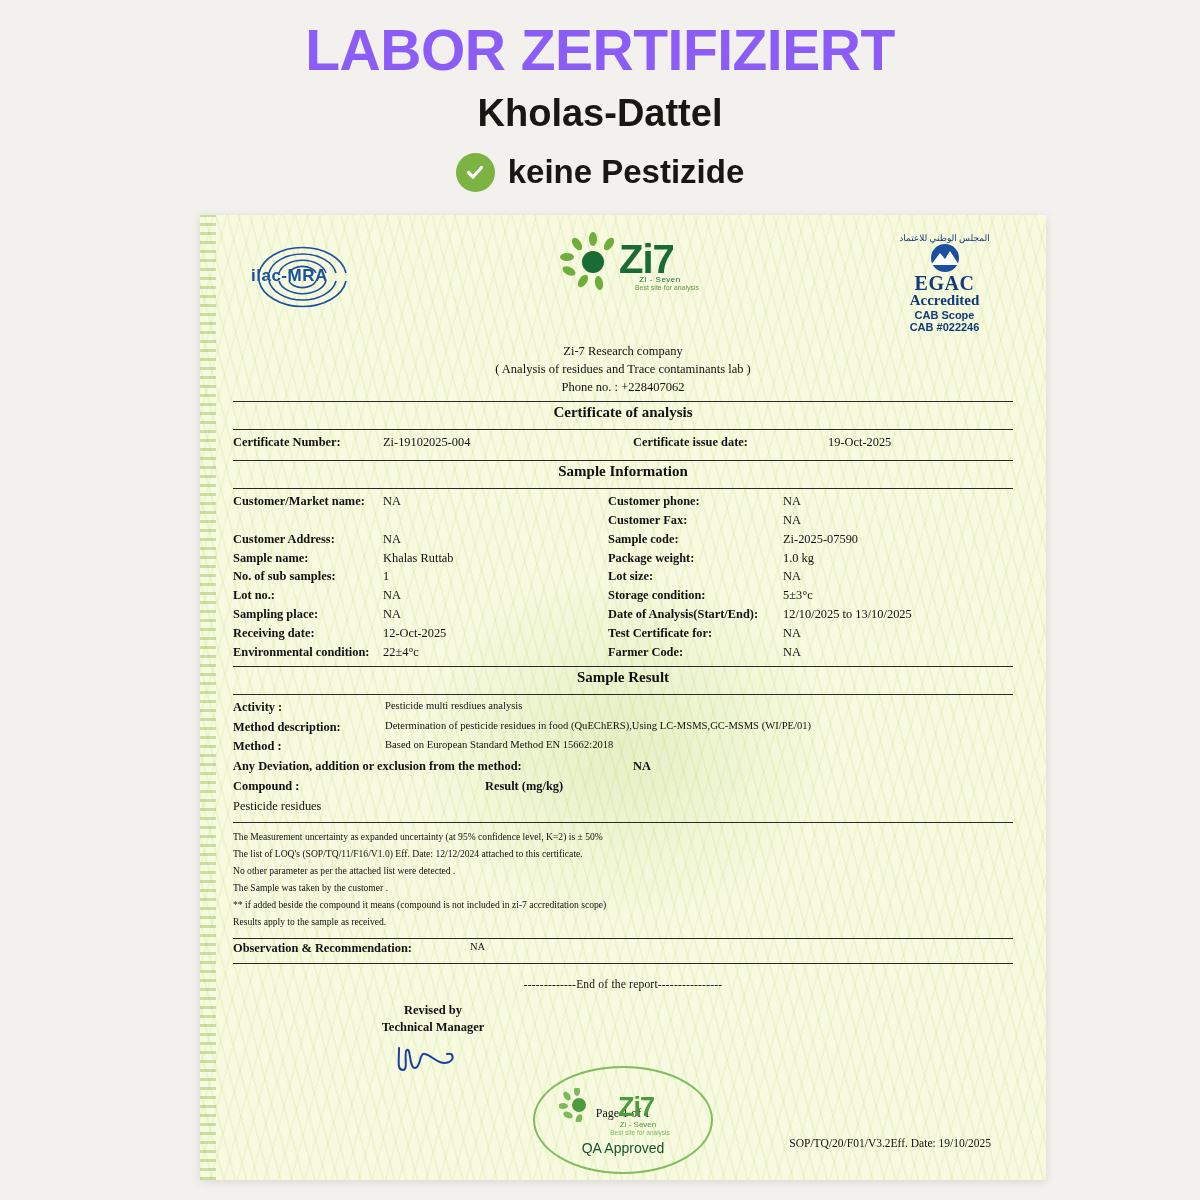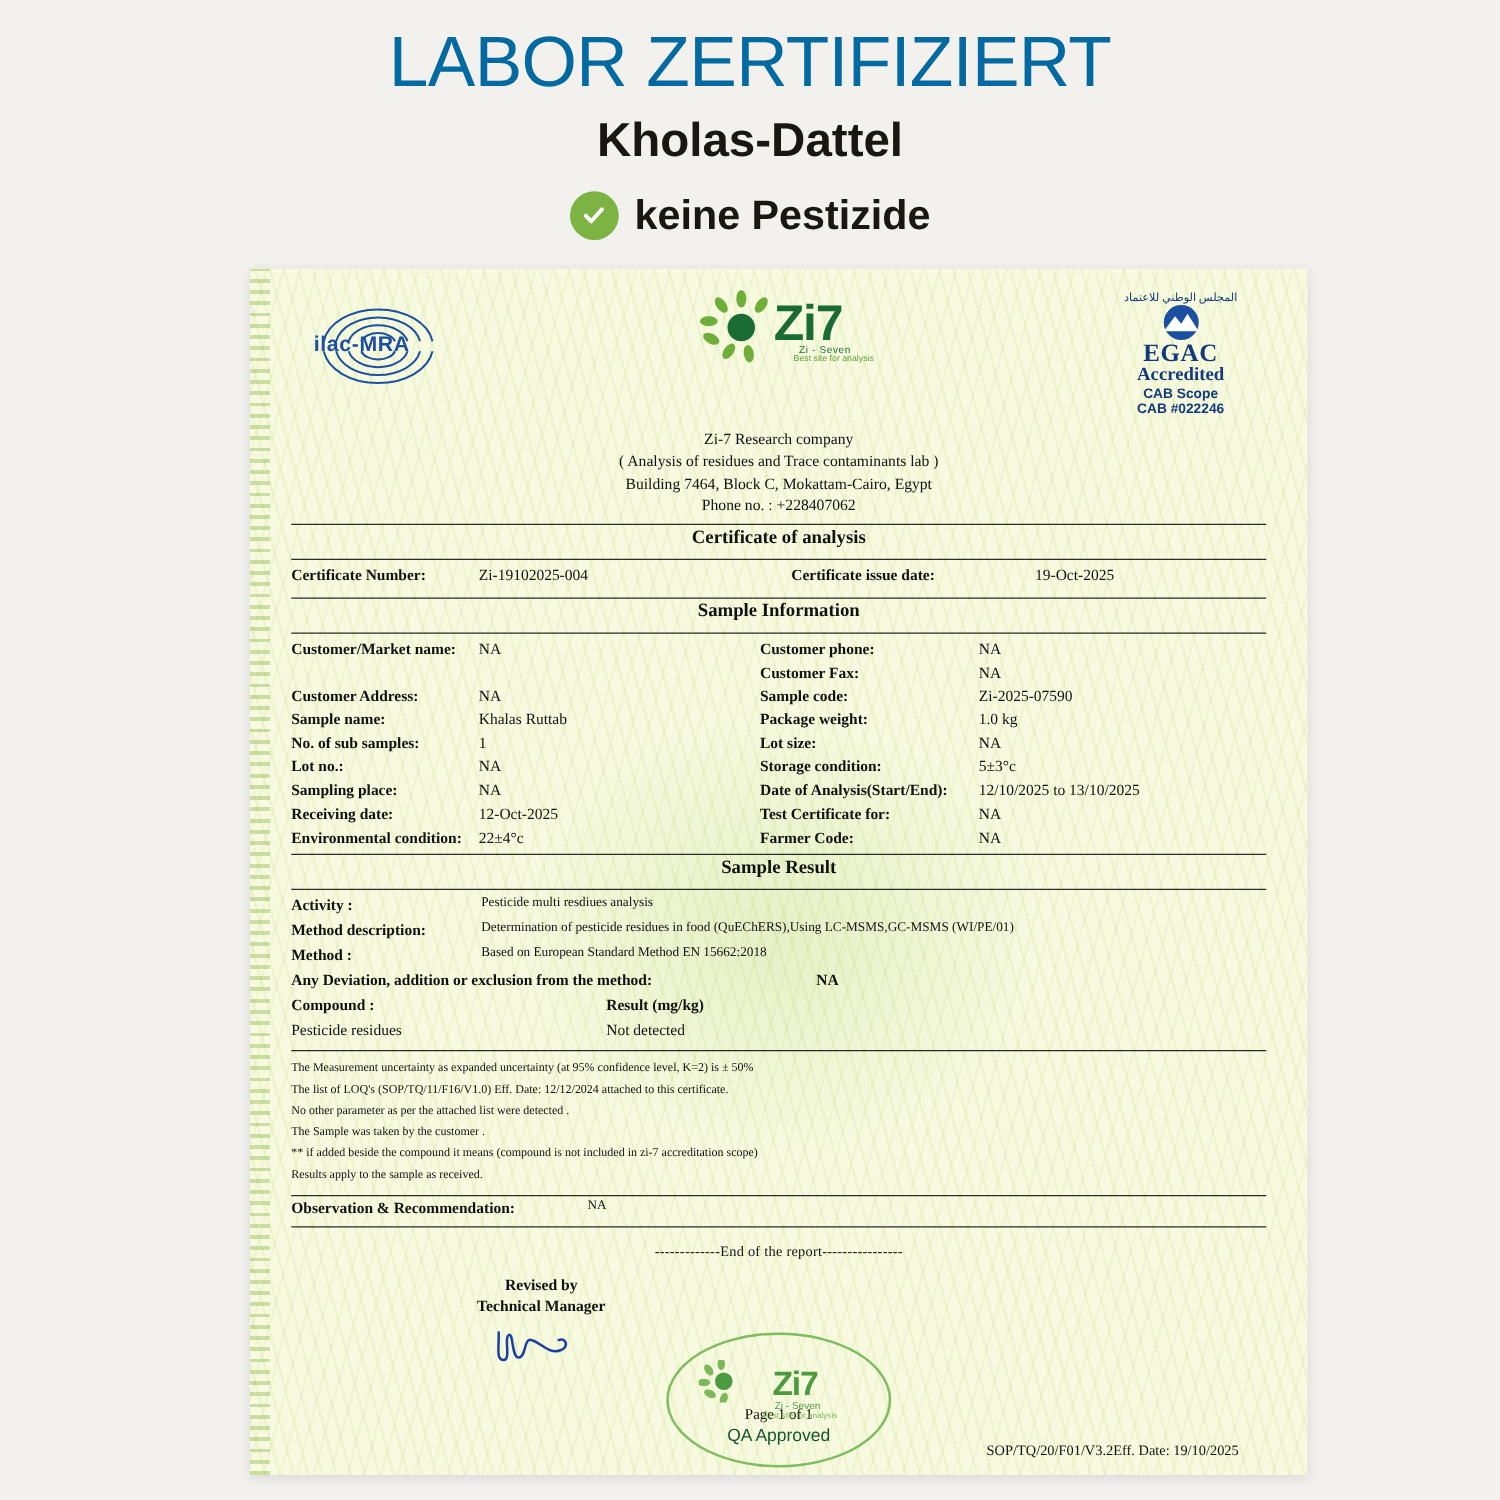--- a/index.html
+++ b/index.html
@@ -19,23 +19,23 @@
   .promo-header {
     position: absolute;
     top: 0; left: 0; right: 0;
     height: 215px;
     text-align: center;
     padding-top: 22px;
     box-sizing: border-box;
   }
   .promo-title {
     font-size: 57px;
-    font-weight: normal;
+    font-weight: bold;
     letter-spacing: -0.5px;
-    color: #0369a1;
+    color: #8b5cf6;
     line-height: 1.0;
     margin: 0;
   }
   .promo-subtitle {
     font-size: 38px;
     font-weight: bold;
     color: #191712;
     margin: 14px 0 0 0;
     line-height: 1.1;
   }
@@ -226,21 +226,20 @@
   .res-row {
     display: grid;
     grid-template-columns: 152px 1fr;
   }
   .res-row .lbl { font-weight: bold; }
   .res-small { font-size: 10.6px; }
   .dev-row {
     display: grid;
     grid-template-columns: 400px 1fr;
     font-weight: bold;
-    gap: 20px;
   }
   .dev-row .dev-val { font-weight: bold; }
   .cmp-row {
     display: grid;
     grid-template-columns: 252px 1fr;
   }
   .cmp-head { font-weight: bold; }
 
   
   .notes {
@@ -404,21 +403,20 @@
         <div class="egac-name">EGAC</div>
         <div class="egac-acc">Accredited</div>
         <div class="egac-scope">CAB Scope</div>
         <div class="egac-scope">CAB #022246</div>
       </div>
     </div>
 
     <div class="lab-info">
       <div>Zi-7 Research company</div>
       <div>(  Analysis of residues and Trace contaminants lab )</div>
-      <div>Building 7464, Block C, Mokattam-Cairo, Egypt</div>
       <div>Phone no. : +228407062</div>
     </div>
 
     <hr class="rule">
     <div class="band-title">Certificate of analysis</div>
     <hr class="rule">
 
     <div class="certnum-grid">
       <div class="lbl">Certificate Number:</div>
       <div class="val">Zi-19102025-004</div>
@@ -497,21 +495,20 @@
       <div class="dev-row">
         <div>Any Deviation, addition or exclusion from the method:</div>
         <div class="dev-val">NA</div>
       </div>
       <div class="cmp-row">
         <div class="cmp-head">Compound :</div>
         <div class="cmp-head">Result (mg/kg)</div>
       </div>
       <div class="cmp-row">
         <div>Pesticide residues</div>
-        <div>Not detected</div>
       </div>
     </div>
 
     <hr class="rule" style="margin-top:5px;">
 
     <div class="notes">
       <div>The Measurement uncertainty as expanded uncertainty (at 95% confidence level, K=2) is ± 50%</div>
       <div>The list of LOQ's  (SOP/TQ/11/F16/V1.0)  Eff. Date: 12/12/2024  attached to this certificate.</div>
       <div>No other parameter as per the attached list were detected .</div>
       <div>The Sample was taken by the customer .</div>

